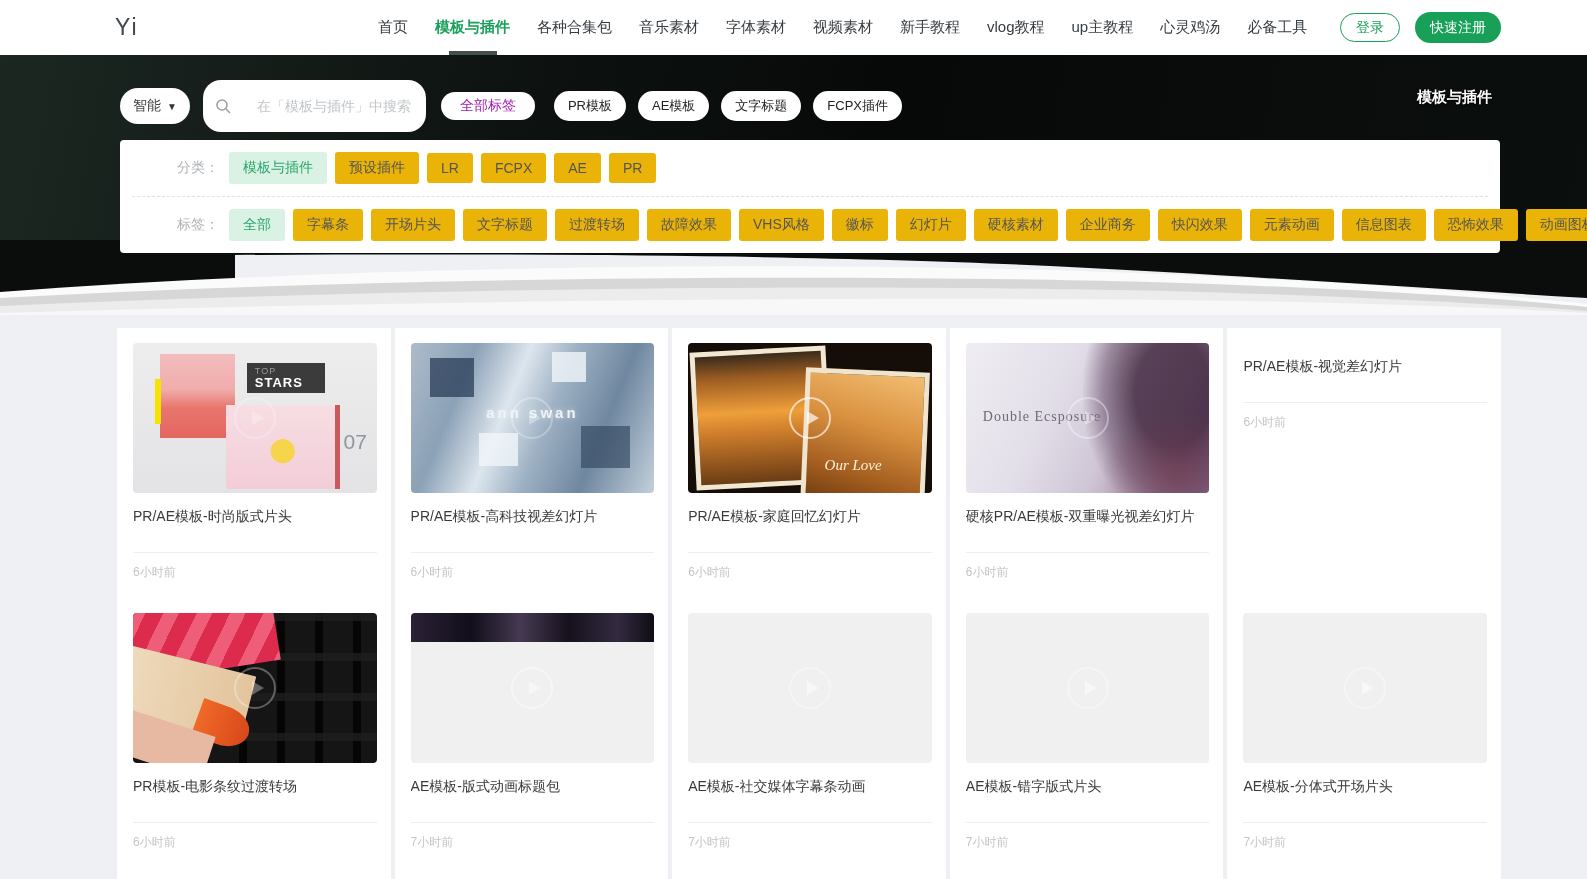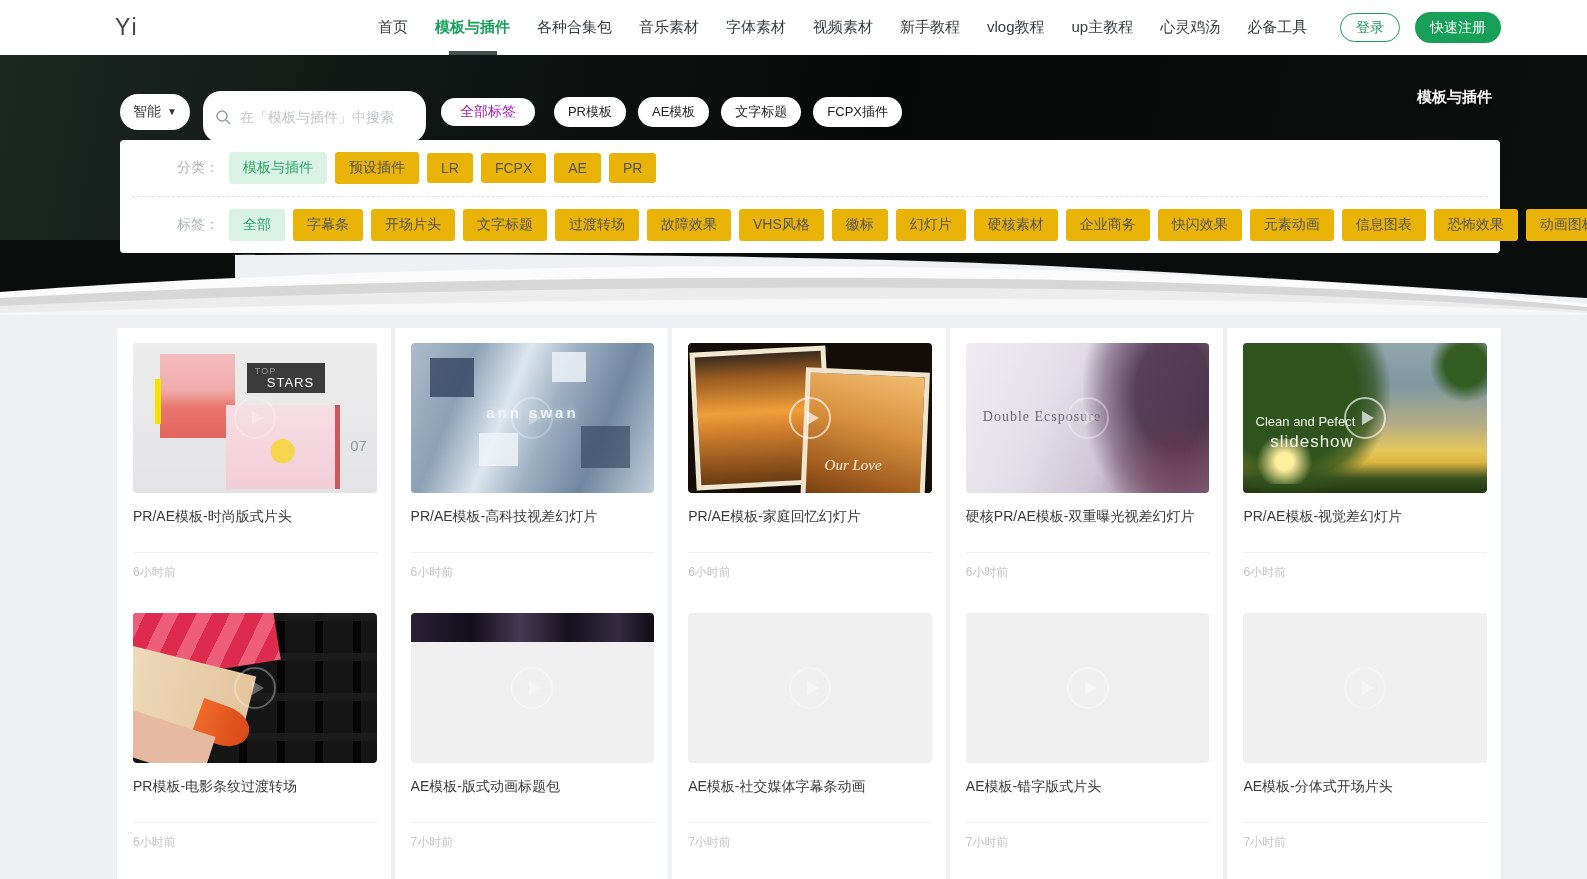--- a/index.html
+++ b/index.html
@@ -21,21 +21,21 @@
   .auth { margin-left:auto; margin-right:86px; display:flex; align-items:center; gap:15px; }
   .btn-login { height:29px; padding:0 15px; border:1px solid #18a058; border-radius:15px; background:#fff; color:#18a058; font-size:14px; cursor:pointer; }
   .btn-reg { height:31px; padding:0 15px; border:none; border-radius:16px; background:#18a058; color:#fff; font-size:14px; cursor:pointer; }
 
   
   .hero { position:relative; height:185px; background:linear-gradient(100deg,#1c2722 0%,#10172° 0%,#0e1411 30%,#070908 55%,#0b0f0d 100%); z-index:2; }
   .hero { background:linear-gradient(100deg,#1c2722 0%,#0e1411 30%,#070908 55%,#0b0f0d 100%); }
   .search-row { position:absolute; left:120px; top:25px; display:flex; align-items:center; gap:13px; }
   .mode-pill { height:36px; display:flex; align-items:center; gap:6px; padding:0 13px; background:#fff; border-radius:18px; font-size:14px; color:#444; cursor:pointer; }
   .caret { font-size:10px; color:#333; }
-  .search-box { width:223px; height:52px; background:#fff; border-radius:18px; display:flex; align-items:center; padding:0 12px; gap:7px;margin-top:11px; }
+  .search-box { width:223px; height:52px; background:#fff; border-radius:18px; display:flex; align-items:center; padding:0 12px; gap:24px; }
   .search-box svg { flex:none; }
   .search-box input { border:none; outline:none; width:100%; font-size:14px; color:#333; background:transparent; font-family:inherit; }
   .search-box input::placeholder { color:#c2c6c9; }
   .all-tags { height:28px; padding:0 19px; margin-left:2px; background:#fff; border:none; border-radius:18px; font-size:14px; color:#a21caf; cursor:pointer; }
   .quick-tags { display:flex; align-items:center; gap:12px; margin-left:6px; }
   .qtag { height:30px; padding:0 14px; background:#fff; border:none; border-radius:15px; font-size:13px; color:#222; cursor:pointer; white-space:nowrap; }
   .corner-title { position:absolute; right:95px; top:33px; color:#fff; font-weight:bold; font-size:15px; text-shadow:0 1px 3px rgba(0,0,0,.85); }
 
   
   .filter-panel { position:absolute; left:120px; top:85px; width:1380px; background:#fff; border-radius:4px; z-index:4; }
@@ -64,22 +64,22 @@
   .play::after { content:''; position:absolute; left:16px; top:12px; border-left:12px solid rgba(255,255,255,.85); border-top:7px solid transparent; border-bottom:7px solid transparent; }
 
   
   .thumb-fashion { background:linear-gradient(180deg,#ededee,#e3e3e5); }
   .thumb-fashion .d1 { display:block; left:11%; top:7%; width:31%; height:56%; background:linear-gradient(180deg,#f3bcbe 0%,#f0adab 42%,#e8766d 64%,#e4665f 100%); }
   .thumb-fashion .d2 { display:block; left:9%; top:24%; width:2.4%; height:30%; background:#f6e400; }
   .thumb-fashion .d3 { display:block; left:47%; top:13%; width:32%; height:20%; background:#3b3b3b; }
   .thumb-fashion .d4 { display:block; left:38%; top:41%; width:47%; height:56%; border-right:5px solid #c8595e;
       background:radial-gradient(circle at 52% 55%,#f6d54d 0 16%,rgba(246,213,77,0) 17%),linear-gradient(180deg,#f7dee3,#f2cdd8); }
   .thumb-fashion .t1 { display:block; left:50%; top:15%; font-size:9px; color:#9a9a9a; letter-spacing:1px; }
-  .thumb-fashion .t2 { display:block; left:50%; top:21%; font-size:13px; color:#fff; font-weight:normal; letter-spacing:1px;margin-left:12px; }
-  .thumb-fashion .t3 { display:block; right:4%; bottom:26%; font-size:15px; color:#8d98a0; }
+  .thumb-fashion .t2 { display:block; left:50%; top:21%; font-size:13px; color:#fff; font-weight:bold; letter-spacing:1px; }
+  .thumb-fashion .t3 { display:block; right:4%; bottom:26%; font-size:21px; color:#8d98a0; }
   .thumb-fashion .play { opacity:.3; }
 
   .thumb-tech { background:linear-gradient(112deg,#aebccb 0%,#8ba1b6 22%,#dde6ee 40%,#9fb2c4 55%,#6f87a0 75%,#c3d0db 100%); }
   .thumb-tech .d1 { display:block; left:8%; top:10%; width:18%; height:26%; background:rgba(43,62,88,.75); }
   .thumb-tech .d2 { display:block; left:58%; top:6%; width:14%; height:20%; background:rgba(236,242,247,.85); }
   .thumb-tech .d3 { display:block; left:70%; top:55%; width:20%; height:28%; background:rgba(49,69,94,.65); }
   .thumb-tech .d4 { display:block; left:28%; top:60%; width:16%; height:22%; background:rgba(240,245,249,.8); }
   .thumb-tech .t1 { display:block; left:50%; top:46%; transform:translate(-50%,-50%); color:#eef3f7; font-weight:bold; font-size:15px; letter-spacing:3px; text-shadow:0 0 6px rgba(255,255,255,.5); }
   .thumb-tech .play { opacity:.35; }
 
@@ -333,30 +333,20 @@
           <span class="t1">Double Ecsposure</span>
 
           <span class="play"></span>
         </div>
         <div class="ctitle">硬核PR/AE模板-双重曝光视差幻灯片</div>
         <div class="sep"></div>
         <div class="ctime">6小时前</div>
       </div>
 
       <div class="cell">
-        <div class="thumb thumb-nature">
-          <i class="d1"></i>
-          <i class="d2"></i>
-          <i class="d3"></i>
-
-          <span class="t1">Clean and Pefect</span>
-          <span class="t2">slideshow</span>
-
-          <span class="play"></span>
-        </div>
         <div class="ctitle">PR/AE模板-视觉差幻灯片</div>
         <div class="sep"></div>
         <div class="ctime">6小时前</div>
       </div>
 
       <div class="cell">
         <div class="thumb thumb-pencils">
           <i class="d1"></i>
           <i class="d2"></i>
           <i class="d3"></i>

